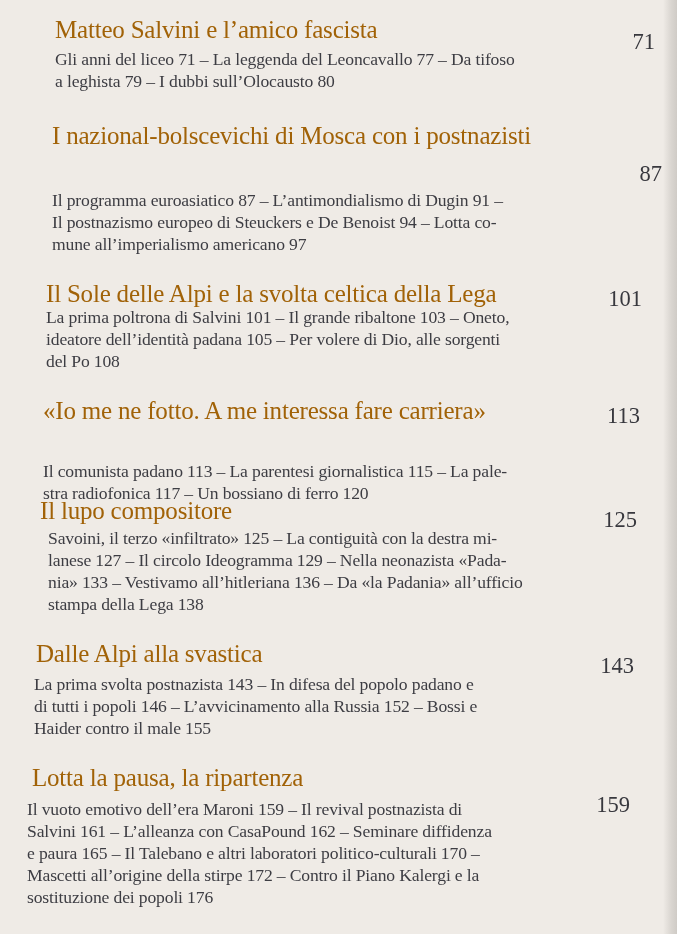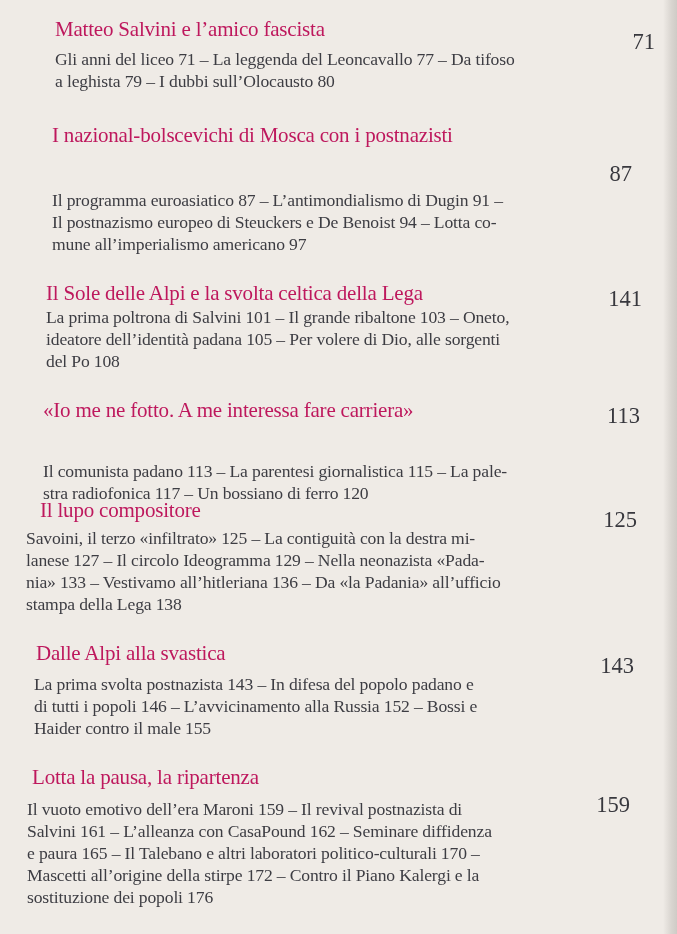--- a/index.html
+++ b/index.html
@@ -28,25 +28,25 @@
       top: 0;
       width: 677px;
     }
     .entry {
       position: absolute;
       left: 0;
       width: 677px;
     }
     .entry-title {
       position: absolute;
-      font-size: 21px;
+      font-size: 25px;
       line-height: 27px;
       letter-spacing: -0.2px;
       white-space: nowrap;
-      color: #be185d;
+      color: #a16207;
     }
     .entry-page {
       position: absolute;
       font-size: 22.5px;
       line-height: 27px;
       color: #38383e;
       text-align: right;
       width: 60px;
     }
     .entry-desc {
@@ -72,33 +72,33 @@
     <div class="entry-desc" style="left:55px; top:48px;">
       <span>Gli anni del liceo 71 – La leggenda del Leoncavallo 77 – Da tifoso</span>
       <span>a leghista 79 – I dubbi sull’Olocausto 80</span>
     </div>
   </div>
 
   <div class="entry" style="top:0;">
     <div class="entry-title" style="left:52px; top:122px;">
       <span style="display:block;">I nazional-bolscevichi di Mosca con i postnazisti</span>
     </div>
-    <div class="entry-page" style="left:572px; top:160px;">87</div>
+    <div class="entry-page" style="left:602px; top:160px;">87</div>
     <div class="entry-desc" style="left:52px; top:189px;">
       <span>Il programma euroasiatico 87 – L’antimondialismo di Dugin 91 –</span>
       <span>Il postnazismo europeo di Steuckers e De Benoist 94 – Lotta co-</span>
       <span>mune all’imperialismo americano 97</span>
     </div>
   </div>
 
   <div class="entry" style="top:0;">
     <div class="entry-title" style="left:46px; top:280px;">
       <span>Il Sole delle Alpi e la svolta celtica della Lega</span>
     </div>
-    <div class="entry-page" style="left:582px; top:285px;">141</div>
+    <div class="entry-page" style="left:582px; top:285px;">101</div>
     <div class="entry-desc" style="left:46px; top:306px;">
       <span>La prima poltrona di Salvini 101 – Il grande ribaltone 103 – Oneto,</span>
       <span>ideatore dell’identità padana 105 – Per volere di Dio, alle sorgenti</span>
       <span>del Po 108</span>
     </div>
   </div>
 
   <div class="entry" style="top:0;">
     <div class="entry-title" style="left:43px; top:397px;">
       <span>«Io me ne fotto. A me interessa fare carriera»</span>
@@ -108,21 +108,21 @@
       <span>Il comunista padano 113 – La parentesi giornalistica 115 – La pale-</span>
       <span>stra radiofonica 117 – Un bossiano di ferro 120</span>
     </div>
   </div>
 
   <div class="entry" style="top:0;">
     <div class="entry-title" style="left:40px; top:497px;">
       <span>Il lupo compositore</span>
     </div>
     <div class="entry-page" style="left:577px; top:506px;">125</div>
-    <div class="entry-desc" style="left:26px; top:527px;">
+    <div class="entry-desc" style="left:48px; top:527px;">
       <span>Savoini, il terzo «infiltrato» 125 – La contiguità con la destra mi-</span>
       <span>lanese 127 – Il circolo Ideogramma 129 – Nella neonazista «Pada-</span>
       <span>nia» 133 – Vestivamo all’hitleriana 136 – Da «la Padania» all’ufficio</span>
       <span>stampa della Lega 138</span>
     </div>
   </div>
 
   <div class="entry" style="top:0;">
     <div class="entry-title" style="left:36px; top:640px;text-align:right;">
       <span>Dalle Alpi alla svastica</span>

